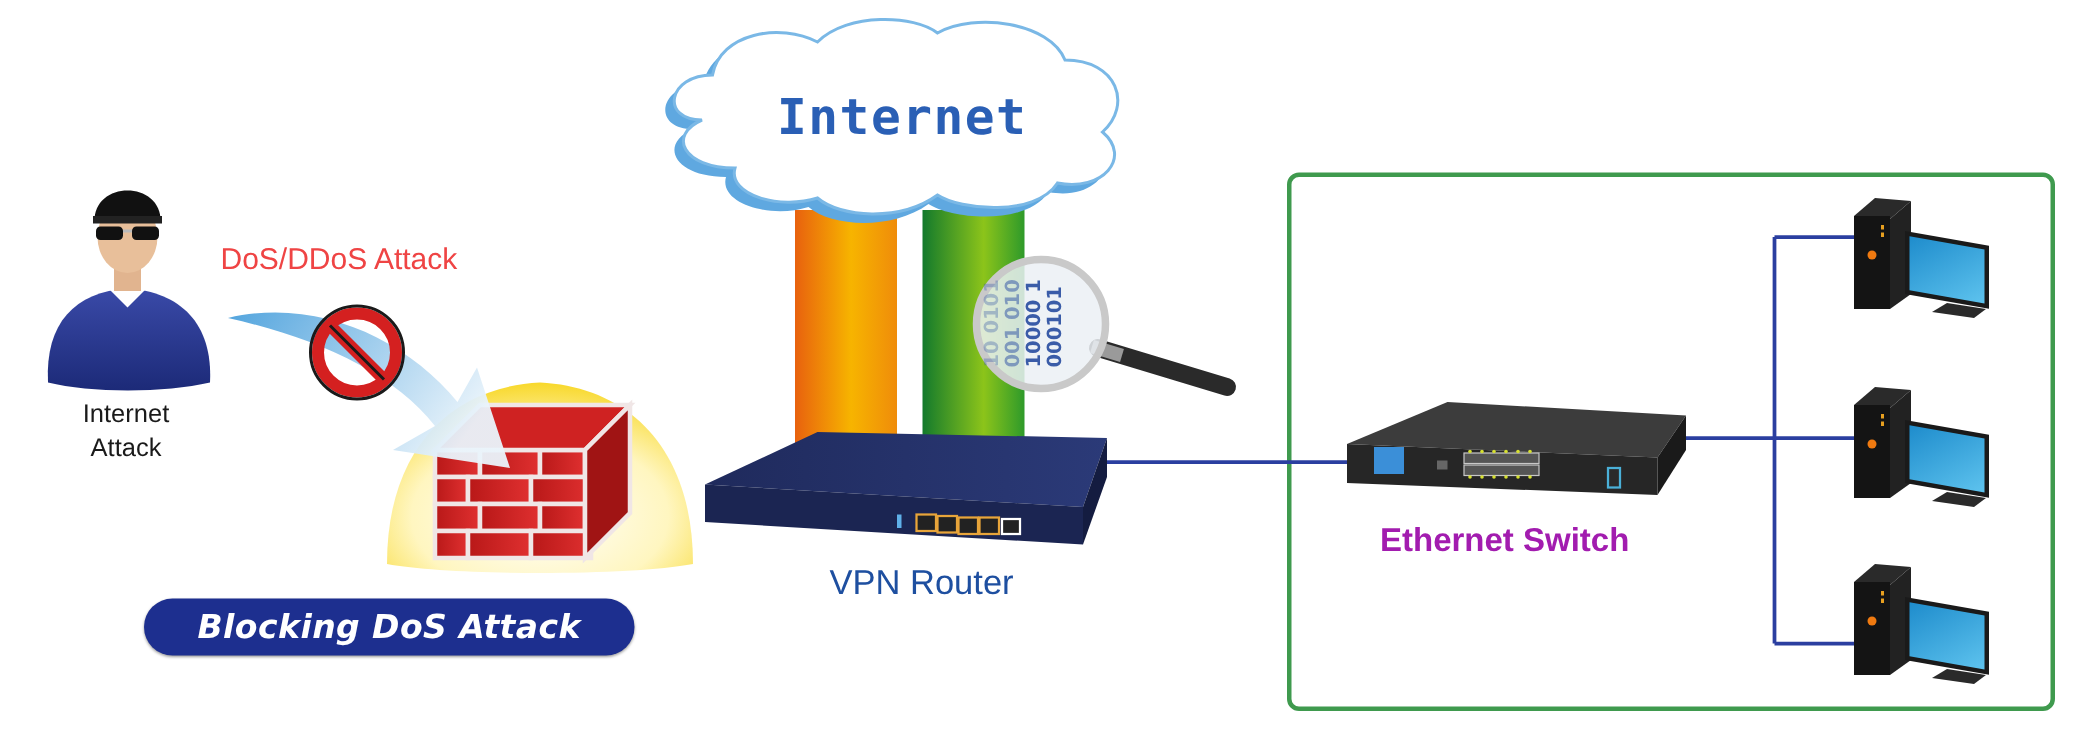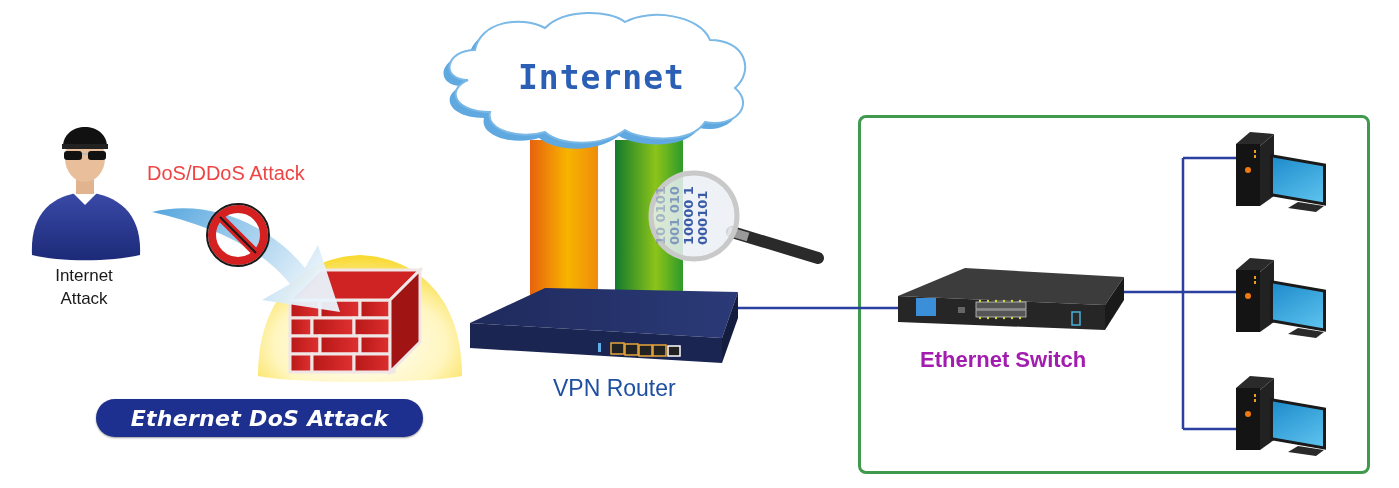--- a/index.html
+++ b/index.html
@@ -131,21 +131,21 @@
 
   <g>
     <circle cx="238" cy="235" r="26" fill="none" stroke="#d42020" stroke-width="8"></circle>
     <circle cx="238" cy="235" r="31" fill="none" stroke="#1a1a1a" stroke-width="2"></circle>
     <line x1="220" y1="217" x2="256" y2="253" stroke="#d42020" stroke-width="8"></line>
     <line x1="220" y1="217" x2="256" y2="253" stroke="#1a1a1a" stroke-width="2"></line>
   </g>
 </svg>
 
 <div class="abs block-badge">
-  <span>Ethernet DoS Attack</span>
+  <span>Blocking DoS Attack</span>
 </div>
 
 <svg class="layer" width="1399" height="488" viewBox="0 0 1399 488">
   <defs>
     <linearGradient id="gRouterTop" x1="0" x2="1" y1="0" y2="0">
       <stop offset="0" stop-color="#1f2a5c"></stop>
       <stop offset="1" stop-color="#2b3a78"></stop>
     </linearGradient>
   </defs>
   <path d="M470,323 L545,288 L738,292 L722,338 Z" fill="url(#gRouterTop)"></path>

